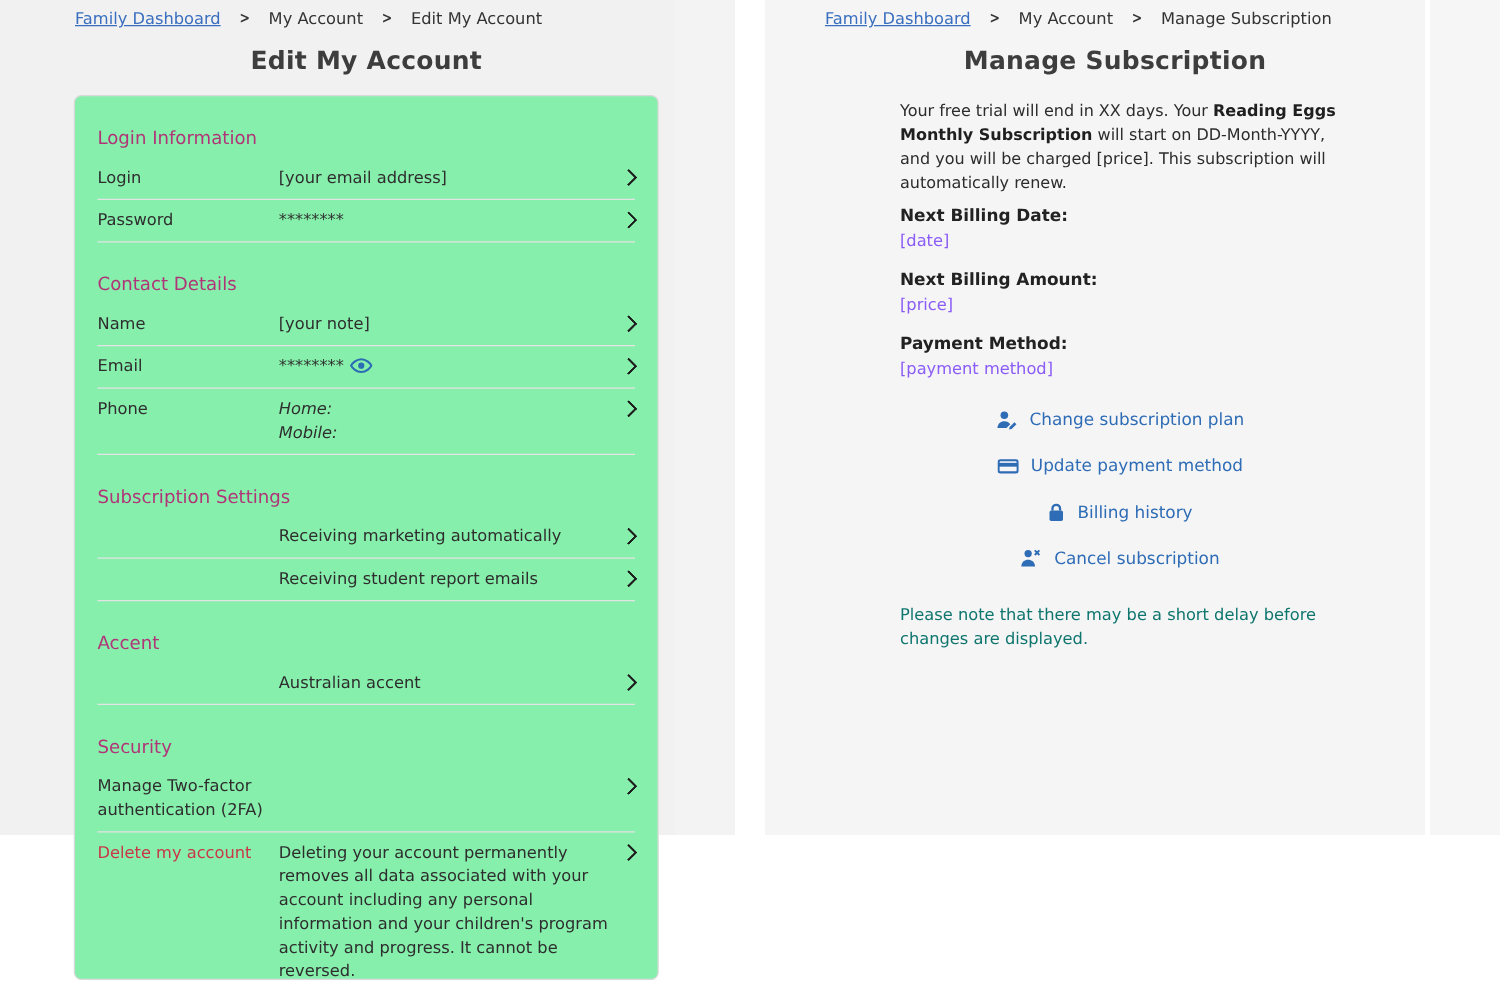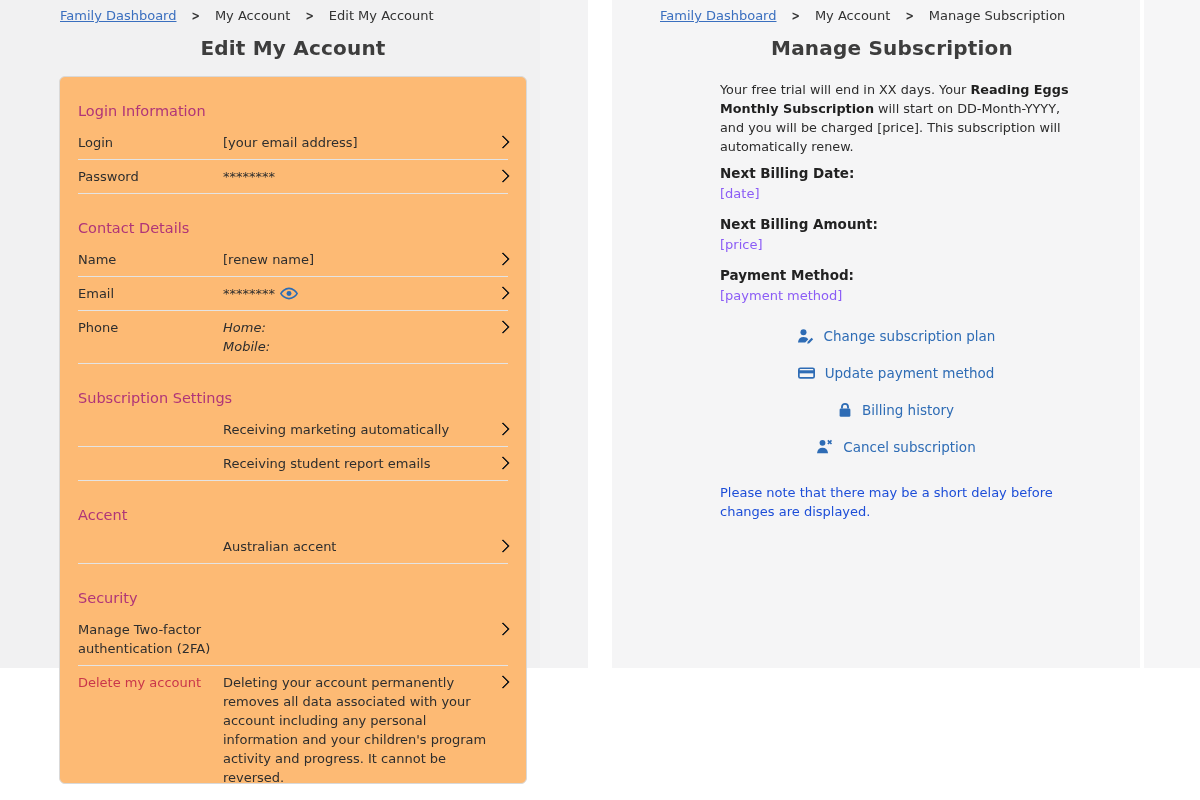--- a/index.html
+++ b/index.html
@@ -24,21 +24,21 @@
   .shot-left .breadcrumb { margin-left:60px; }
   .shot-right .breadcrumb { margin-left:48px; }
 
   .page-title { font-size:20px; font-weight:700; color:#3d3d3d; text-align:center; margin-top:13px; letter-spacing:.2px; }
   .shot-left .page-title { margin-left:59px; width:468px; }
   .shot-right .page-title { margin-left:48px; width:464px; }
 
   
   .card {
     margin:16px 0 0 59px; width:468px; height:708px;
-    background:#fdba74; border:1px solid #d9d9d9; border-radius:6px;
+    background:#86efac; border:1px solid #d9d9d9; border-radius:6px;
     padding:0 18px;
   }
   .section-heading { color:var(--accent-pink,#b03578); font-size:14.5px; line-height:19px; padding:25px 0 5px; }
   .row { display:flex; align-items:flex-start; padding:7px 0; border-bottom:1px solid #e4e4e4; font-size:13px; line-height:19px; color:#2e2e2e; cursor:pointer; }
   .row.last { border-bottom:none; }
   .row .label { width:145px; flex-shrink:0; }
   .row .label.danger { color:var(--danger-red,#c9364a); }
   .row .value { flex:1; }
   .row .value.italic { font-style:italic; }
   .chev { width:18px; flex-shrink:0; display:flex; justify-content:flex-end; margin-top:4px; }
@@ -49,21 +49,21 @@
   .sub-content { margin-left:108px; width:352px; }
   .intro { margin-top:20px; font-size:12.8px; line-height:19px; color:#2c2c2c; }
   .intro b { font-weight:700; color:#1f1f1f; }
   .bill-group { margin-bottom:12px; }
   .bill-label { font-size:13.5px; font-weight:700; color:#222; line-height:18px; margin-top:8px;}
   .bill-value { font-size:13px; color:#8b5cf6; line-height:18px; margin-top:3px; }
   .links { margin-top:22px; }
   .sub-link { display:flex; align-items:center; gap:10px; margin-bottom:20px; cursor:pointer; height:17px;justify-content:center; }
   .sub-link svg { flex-shrink:0; }
   .sub-link .link-text { color:var(--link-blue,#2e6cb5); font-size:13.5px; }
-  .note { margin-top:28px; font-size:13px; line-height:19px; color:#1d4ed8; }
+  .note { margin-top:28px; font-size:13px; line-height:19px; color:#0f766e; }
 </style>
 </head>
 <body>
 
 <div class="shot shot-left">
   <div class="breadcrumb">
     <span class="bc-link">Family Dashboard</span>
     <span class="sep">&gt;</span>
     <span>My Account</span>
     <span class="sep">&gt;</span>
@@ -81,21 +81,21 @@
     </div>
     <div class="row">
       <span class="label">Password</span>
       <span class="value">********</span>
       <span class="chev"></span>
     </div>
 
     <div class="section-heading">Contact Details</div>
     <div class="row">
       <span class="label">Name</span>
-      <span class="value">[renew name]</span>
+      <span class="value">[your note]</span>
       <span class="chev"></span>
     </div>
     <div class="row">
       <span class="label">Email</span>
       <span class="value"><span>********</span><svg class="eye" width="18" height="13" viewBox="0 0 24 16">
             <path d="M12 1.2C6.5 1.2 2.2 5.8 1.2 8c1 2.2 5.3 6.8 10.8 6.8S21.8 10.2 22.8 8C21.8 5.8 17.5 1.2 12 1.2z" fill="none" stroke="#2b6cb5" stroke-width="2.3"></path>
             <circle cx="12" cy="8" r="3.3" fill="#2b6cb5"></circle>
           </svg></span>
       <span class="chev"></span>
     </div>

